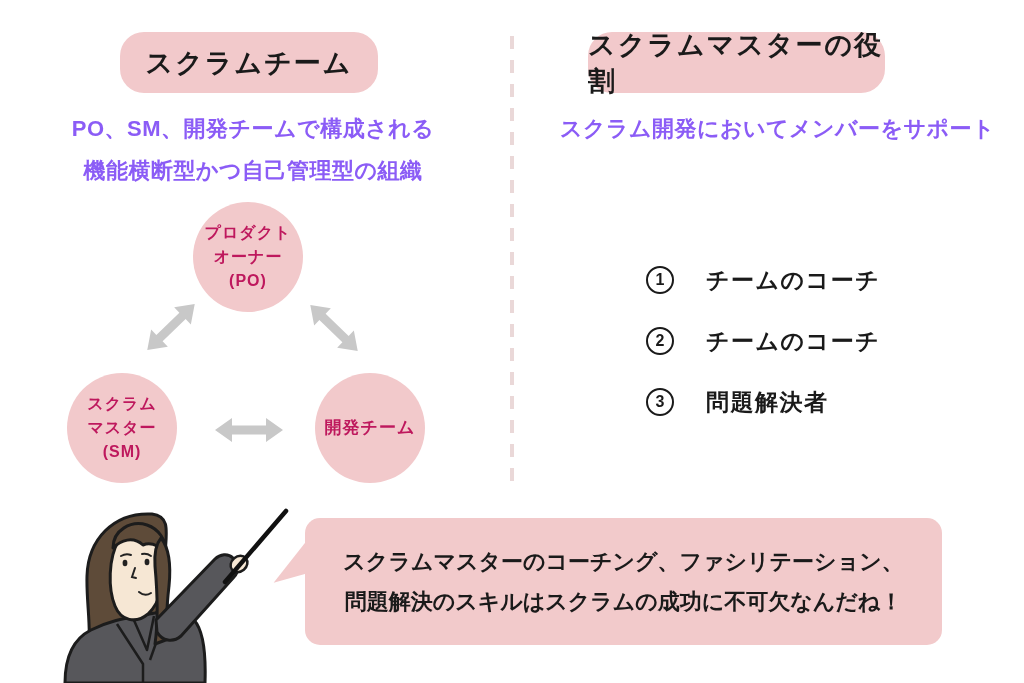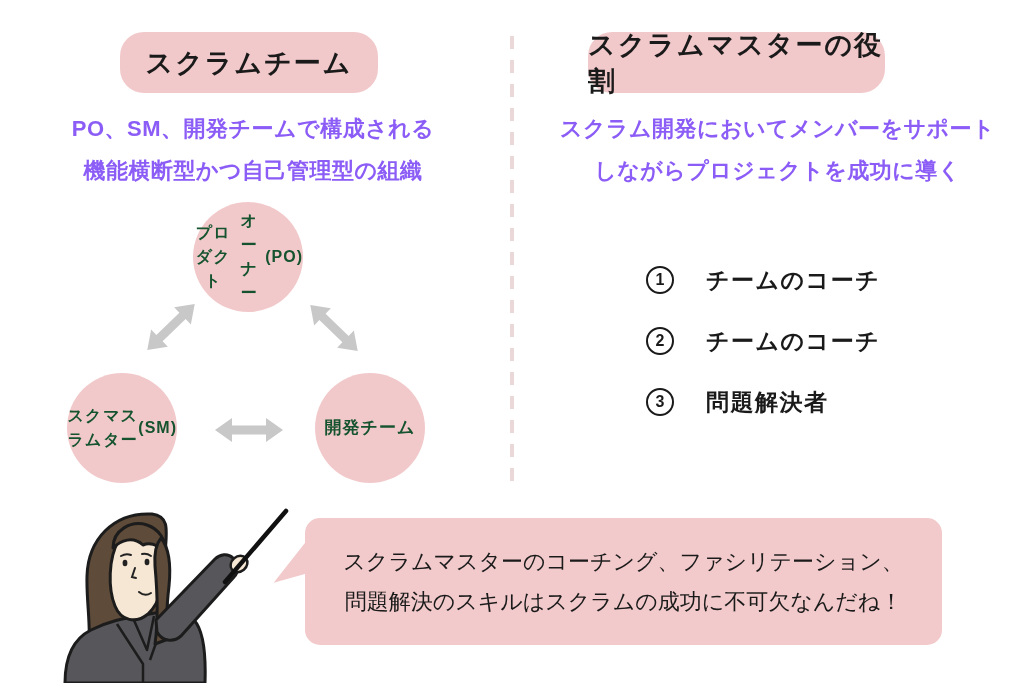--- a/index.html
+++ b/index.html
@@ -29,23 +29,23 @@
 
   
   .divider{
     position:absolute;left:510px;top:36px;width:4px;height:456px;
     background:repeating-linear-gradient(to bottom,#EAD8D8 0px,#EAD8D8 13px,transparent 13px,transparent 24px);
   }
 
   
   .node{
     position:absolute;width:110px;height:110px;border-radius:50%;
-    background:#F2C9CB;display:flex;flex-direction:row;
+    background:#F2C9CB;display:flex;flex-direction:column;
     align-items:center;justify-content:center;
-    font-size:16px;font-weight:700;line-height:24px;color:#14532d;
+    font-size:16px;font-weight:700;line-height:24px;color:#be185d;
     text-align:center;letter-spacing:1px;
   }
   .node span{display:block;}
   .node-po{left:193px;top:202px;}
   .node-sm{left:67px;top:373px;}
   .node-dev{left:315px;top:373px;font-size:17px;}
 
   .arrows-svg{position:absolute;left:0;top:0;pointer-events:none;}
 
   
@@ -56,21 +56,21 @@
     display:flex;align-items:center;justify-content:center;
     font-size:16px;font-weight:700;flex:0 0 auto;
   }
   .role-label{margin-left:32px;font-size:23px;font-weight:700;letter-spacing:1.5px;white-space:nowrap;}
 
   
   .bubble{
     position:absolute;left:305px;top:518px;width:637px;height:127px;
     background:#F2CACB;border-radius:15px;
     display:flex;flex-direction:column;align-items:center;justify-content:center;
-    font-size:22px;font-weight:400;line-height:40px;color:#1a1a1a;
+    font-size:22px;font-weight:700;line-height:40px;color:#1a1a1a;
     text-align:center;white-space:nowrap;
   }
   .bubble span{display:block;}
   .bubble-tail{
     position:absolute;left:272px;top:533px;width:40px;height:54px;
     background:#F2CACB;
     clip-path:polygon(100% 2%,4% 92%,100% 72%);
   }
 
   .presenter{position:absolute;left:55px;top:500px;width:270px;height:183px;}
@@ -110,21 +110,20 @@
     <span>開発チーム</span>
   </div>
 
   <div class="divider"></div>
 
   <div class="title-badge title-right">
     <span>スクラムマスターの役割</span>
   </div>
   <div class="desc desc-right">
     <span>スクラム開発においてメンバーをサポート</span>
-    <span>しながらプロジェクトを成功に導く</span>
   </div>
 
   <div class="roles">
     <div class="role-item">
       <span class="role-num">1</span>
       <span class="role-label">チームのコーチ</span>
     </div>
     <div class="role-item">
       <span class="role-num">2</span>
       <span class="role-label">チームのコーチ</span>

